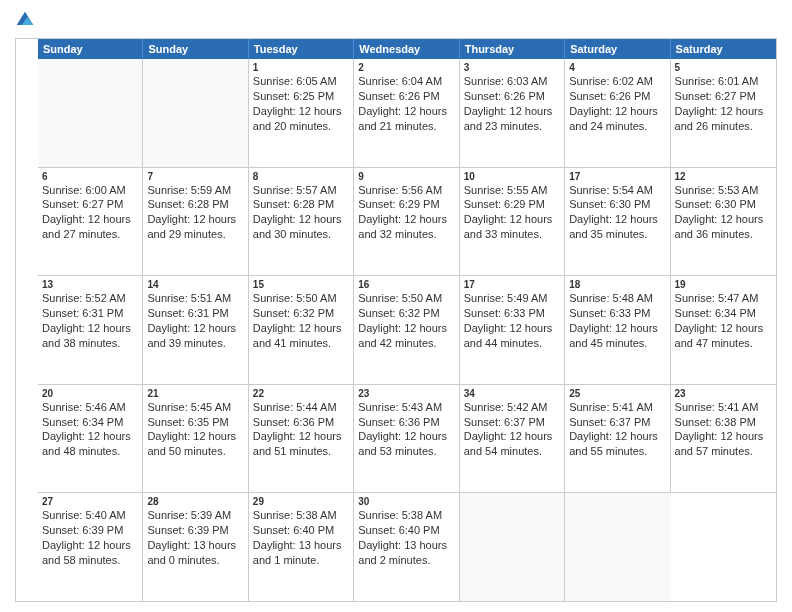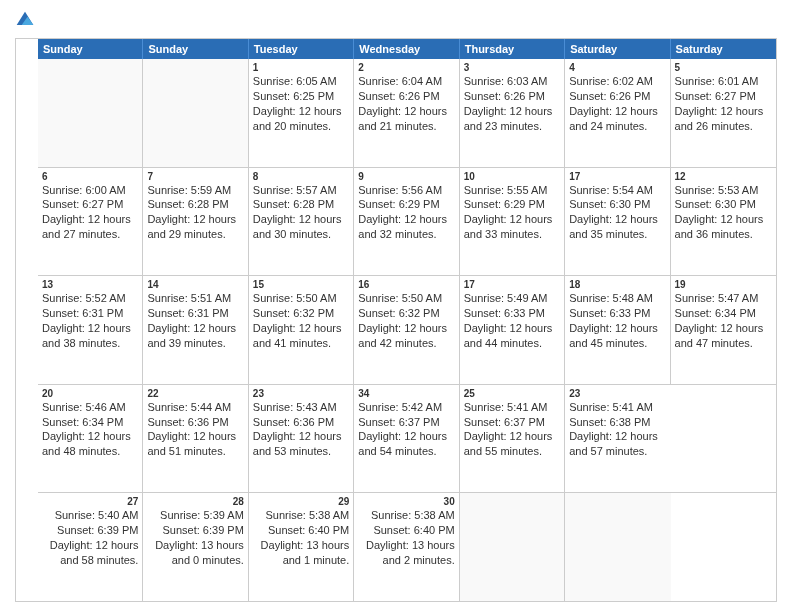--- a/index.html
+++ b/index.html
@@ -76,21 +76,21 @@
       display: flex;
       flex-direction: column;
       flex: 1;
     }
     .cal-row {
       display: grid;
       grid-template-columns: repeat(7, 1fr);
       flex: 1;
       border-bottom: 1px solid #ccc;
     }
-    .cal-row:last-child { border-bottom: none; text-align: right; }
+    .cal-row:last-child { border-bottom: none; }
     .cal-cell {
       border-right: 1px solid #ccc;
       padding: 3px 4px;
       font-size: 9px;
       color: #333;
       vertical-align: top;
       min-height: 0;
       overflow: hidden;
     }
     .cal-cell:last-child { border-right: none; }
@@ -222,20 +222,24 @@
             <div class="day-num">19</div>
             <div class="day-info">Sunrise: 5:47 AM<br>Sunset: 6:34 PM<br>Daylight: 12 hours and 47 minutes.</div>
           </div>
         </div>
         <div class="cal-row">
           <div class="cal-cell">
             <div class="day-num">20</div>
             <div class="day-info">Sunrise: 5:46 AM<br>Sunset: 6:34 PM<br>Daylight: 12 hours and 48 minutes.</div>
           </div>
           <div class="cal-cell">
+            <div class="day-num">21</div>
+            <div class="day-info">Sunrise: 5:45 AM<br>Sunset: 6:35 PM<br>Daylight: 12 hours and 50 minutes.</div>
+          </div>
+          <div class="cal-cell">
             <div class="day-num">22</div>
             <div class="day-info">Sunrise: 5:44 AM<br>Sunset: 6:36 PM<br>Daylight: 12 hours and 51 minutes.</div>
           </div>
           <div class="cal-cell">
             <div class="day-num">23</div>
             <div class="day-info">Sunrise: 5:43 AM<br>Sunset: 6:36 PM<br>Daylight: 12 hours and 53 minutes.</div>
           </div>
           <div class="cal-cell">
             <div class="day-num">34</div>
             <div class="day-info">Sunrise: 5:42 AM<br>Sunset: 6:37 PM<br>Daylight: 12 hours and 54 minutes.</div>

